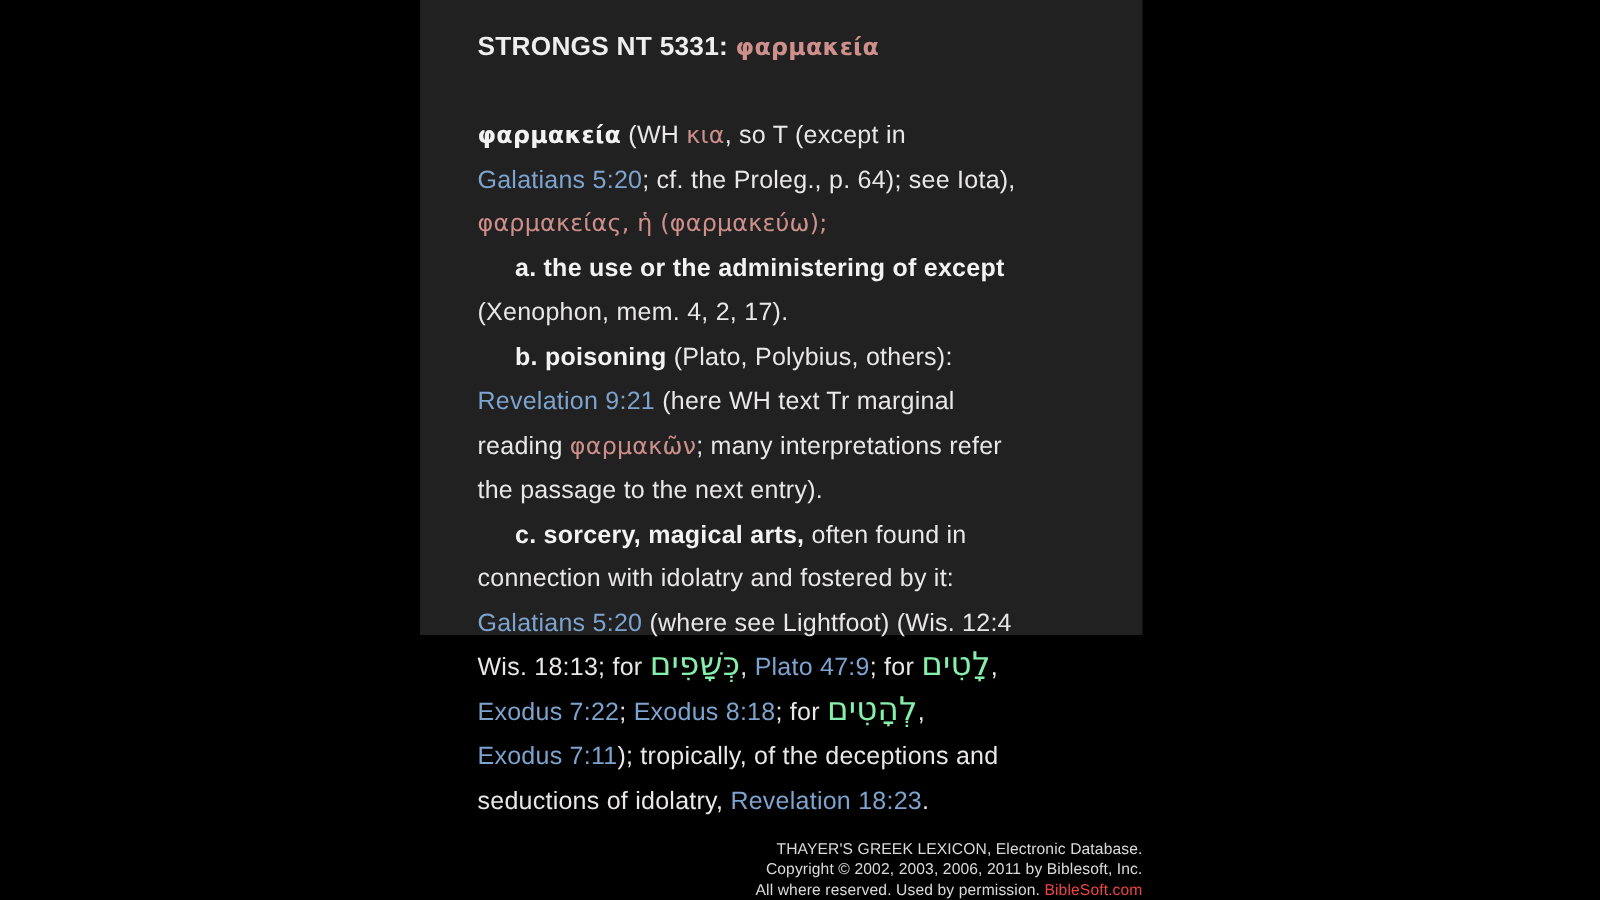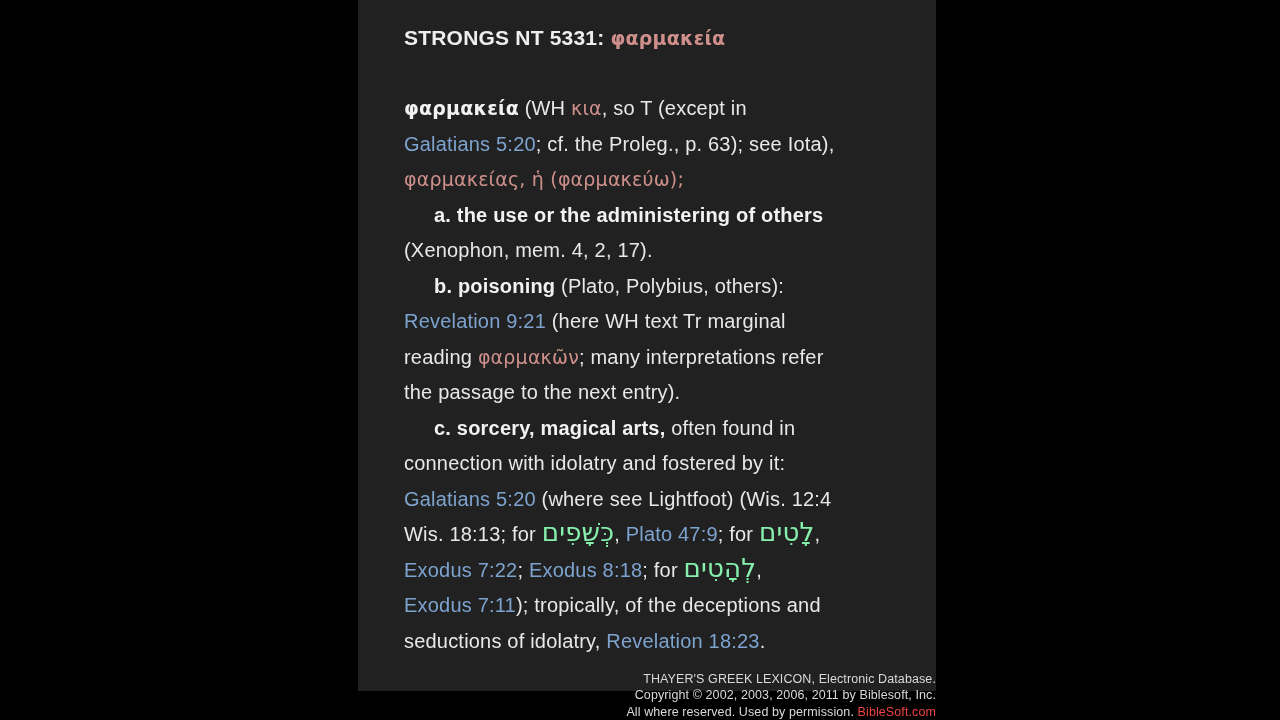--- a/index.html
+++ b/index.html
@@ -12,24 +12,24 @@
     font-family: "Liberation Sans", "DejaVu Sans", sans-serif;
   }
   .stage {
     position: relative;
     width: 1280px;
     height: 720px;
     background: #000000;
   }
   .panel {
     position: absolute;
-    left: 358px;
+    left: 336px;
     top: 0;
     width: 578px;
-    height: 691px;
+    height: 508px;
     background: #212121;
     box-sizing: border-box;
     padding: 15px 24px 0 46px;
   }
   .title {
     font-size: 21px;
     line-height: 34px;
     margin: 6px 0 24px 0;
     color: #efeeee;
     letter-spacing: 0.2px;
@@ -67,23 +67,23 @@
 </style>
 </head>
 <body>
 
 <div class="stage">
   <div class="panel">
     <h1 class="title"><span>STRONGS NT 5331: </span><span class="s-greek">φαρμακεία</span></h1>
 
     <div class="entry-body">
         <p class="para"><span class="s-boldwhite">φαρμακεία</span><span class="s-plain"> (WH </span><span class="s-greek">κια</span><span class="s-plain">, so T (except in
-</span><span class="s-link">Galatians 5:20</span><span class="s-plain">; cf. the Proleg., p. 63); see Iota),
+</span><span class="s-link">Galatians 5:20</span><span class="s-plain">; cf. the Proleg., p. 64); see Iota),
 </span><span class="s-greek">φαρμακείας, ἡ (φαρμακεύω);</span></p>
-        <p class="para indent"><span class="s-bold">a. the use or the administering of others</span><span class="s-plain">
+        <p class="para indent"><span class="s-bold">a. the use or the administering of except</span><span class="s-plain">
 (Xenophon, mem. 4, 2, 17).</span></p>
         <p class="para indent"><span class="s-bold">b. poisoning</span><span class="s-plain"> (Plato, Polybius, others):
 </span><span class="s-link">Revelation 9:21</span><span class="s-plain"> (here WH text Tr marginal
 reading </span><span class="s-greek">φαρμακῶν</span><span class="s-plain">; many interpretations refer
 the passage to the next entry).</span></p>
         <p class="para indent"><span class="s-bold">c. sorcery, magical arts,</span><span class="s-plain"> often found in
 connection with idolatry and fostered by it:
 </span><span class="s-link">Galatians 5:20</span><span class="s-plain"> (where see Lightfoot) (Wis. 12:4
 Wis. 18:13; for </span><span class="s-hebrew">כְּשָׁפִים</span><span class="s-plain">, </span><span class="s-link">Plato 47:9</span><span class="s-plain">; for </span><span class="s-hebrew">לָטִים</span><span class="s-plain">,
 </span><span class="s-link">Exodus 7:22</span><span class="s-plain">; </span><span class="s-link">Exodus 8:18</span><span class="s-plain">; for </span><span class="s-hebrew">לְהָטִים</span><span class="s-plain">,

